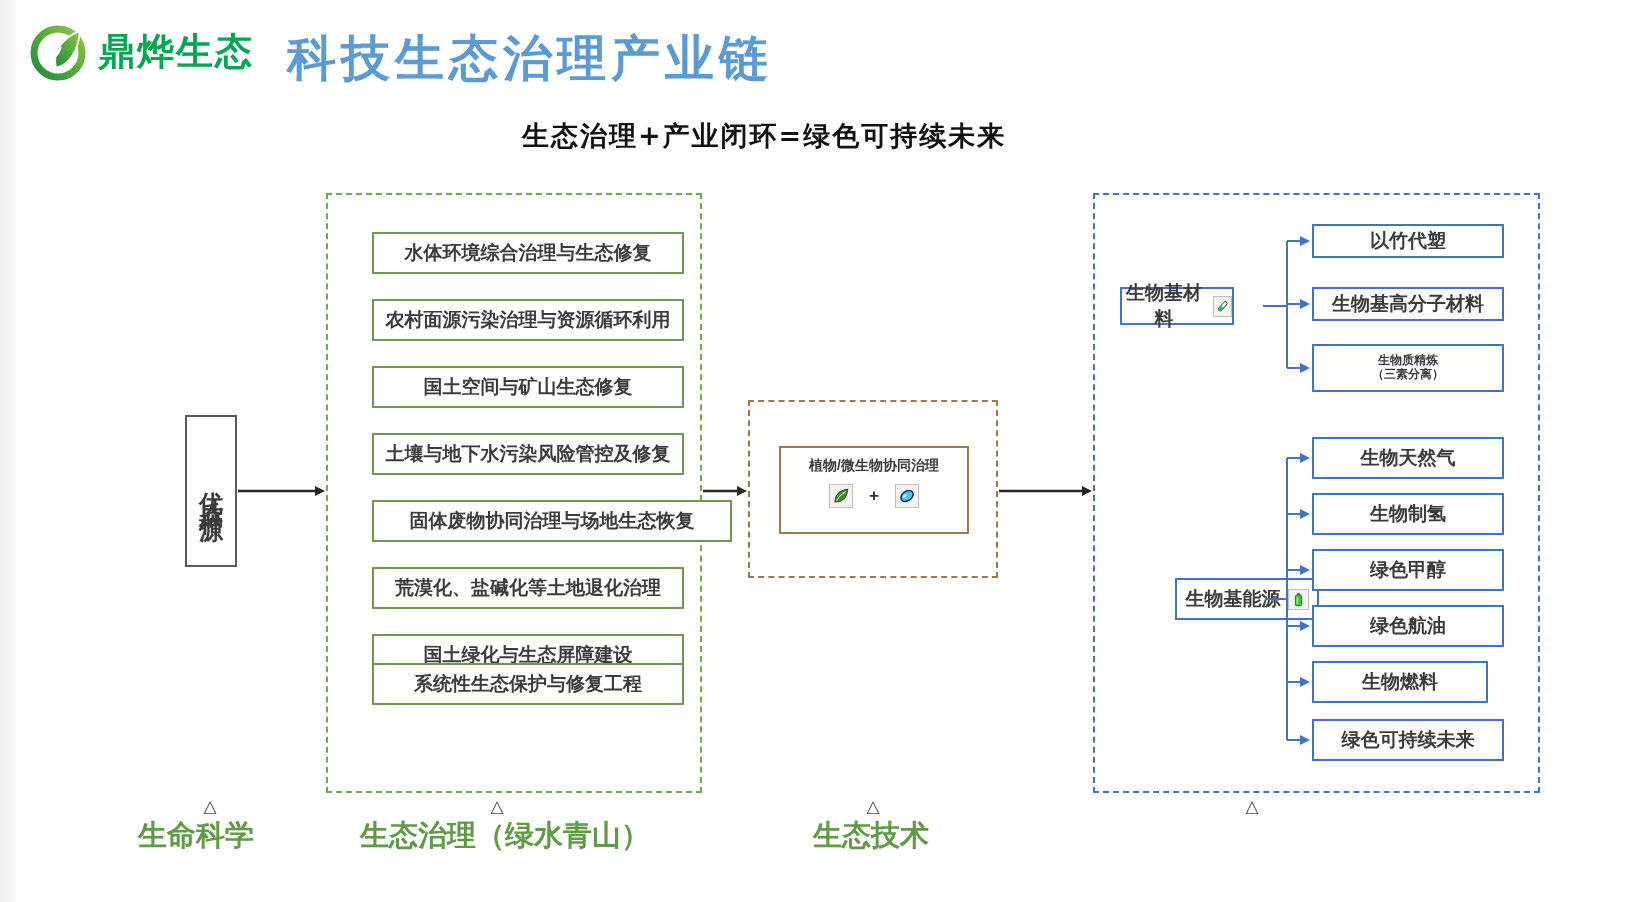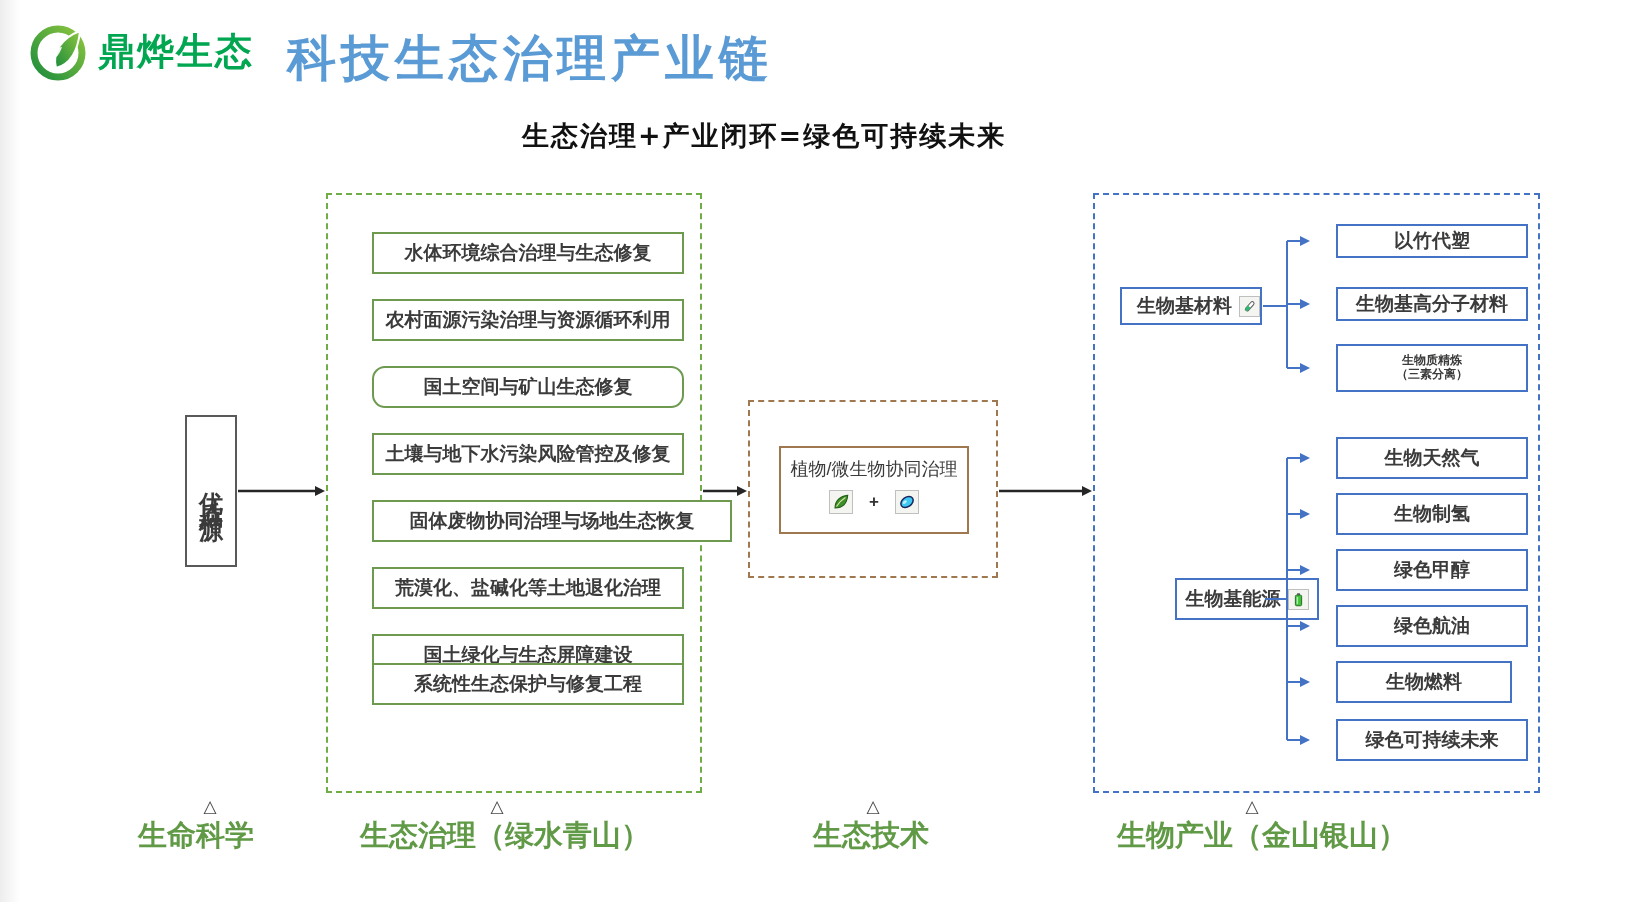--- a/index.html
+++ b/index.html
@@ -8,37 +8,37 @@
     background:linear-gradient(to right,#ededed 0px,#ffffff 20px);
     font-family:"Liberation Sans",sans-serif;
   }
   .abs{position:absolute;}
   .node{
     position:absolute;background:#fff;border:2px solid #6E9A50;
     display:flex;align-items:center;justify-content:center;
     font-weight:bold;color:#3b3b3b;box-sizing:border-box;text-align:center;
   }
   .g-item{border-color:#6E9A50;font-size:19px;text-align:center;}
-  .b-child{border-color:#4472C4;font-size:19px;margin-left:24px;}
+  .b-child{border-color:#4472C4;font-size:19px;}
   .b-parent{border-color:#4472C4;font-size:19px;gap:7px;}
   .pre{white-space:pre-line;line-height:1.15;font-size:12px;}
   .container-dashed{position:absolute;border:2px dashed;box-sizing:border-box;background:transparent;}
   .icon-frame{
     display:inline-flex;align-items:center;justify-content:center;
     width:24px;height:24px;background:#f4f4f1;border:1px solid #bfbfbf;box-sizing:border-box;
   }
   .icon-frame.sm{width:21px;height:21px;}
   .seed{writing-mode:vertical-rl;text-orientation:upright;letter-spacing:9px;font-size:24px;font-weight:bold;color:#3b3b3b;}
   .f-label{position:absolute;transform:translateX(-50%);text-align:center;color:#619A46;font-weight:bold;font-size:29px;line-height:1.1;white-space:nowrap;}
   .f-tri{color:#4a4a4a;font-size:17px;font-weight:normal;margin-bottom:3px;}
   .title{font-size:49px;font-weight:900;color:#5B9BD5;letter-spacing:5px;white-space:nowrap;}
   .subtitle{font-family:"DejaVu Serif",serif;font-size:27px;font-weight:bold;color:#111;letter-spacing:2px;white-space:nowrap;}
   .brand-name{font-size:37px;font-weight:900;color:#00A650;letter-spacing:2px;white-space:nowrap;}
   .tech-box{flex-direction:column;justify-content:flex-start;padding-top:9px;border-color:#A07850;}
-  .tech-title{font-size:18px;font-weight:normal;color:#3b3b3b;}
+  .tech-title{font-size:14px;font-weight:bold;color:#3b3b3b;}
   .tech-icons{display:flex;align-items:center;gap:16px;margin-top:9px;}
   .plus{font-size:17px;font-weight:bold;color:#333;}
   svg.overlay{position:absolute;left:0;top:0;pointer-events:none;}
 </style>
 </head>
 <body>
 
 <div class="stage">
 
   <div class="abs" style="left:28px;top:22px;display:flex;align-items:center;gap:10px;">
@@ -60,21 +60,21 @@
   <div class="abs subtitle" style="left:522px;top:118px;">生态治理+产业闭环=绿色可持续未来</div>
 
   <div class="node" style="left:185px;top:415px;width:52px;height:152px;border-color:#595959;">
     <div class="seed">优质种源</div>
   </div>
 
   <div class="container-dashed" style="left:326px;top:193px;width:376px;height:600px;border-color:#70AD47;"></div>
 
   <div class="node g-item" style="left:372px;top:232px;width:312px;height:42px;">水体环境综合治理与生态修复</div>
   <div class="node g-item" style="left:372px;top:299px;width:312px;height:42px;">农村面源污染治理与资源循环利用</div>
-  <div class="node g-item" style="left:372px;top:366px;width:312px;height:42px;border-radius:13px;">国土空间与矿山生态修复</div>
+  <div class="node g-item" style="left:372px;top:366px;width:312px;height:42px;">国土空间与矿山生态修复</div>
   <div class="node g-item" style="left:372px;top:433px;width:312px;height:42px;">土壤与地下水污染风险管控及修复</div>
   <div class="node g-item" style="left:372px;top:500px;width:360px;height:42px;">固体废物协同治理与场地生态恢复</div>
   <div class="node g-item" style="left:372px;top:567px;width:312px;height:42px;">荒漠化、盐碱化等土地退化治理</div>
   <div class="node g-item" style="left:372px;top:634px;width:312px;height:42px;">国土绿化与生态屏障建设</div>
   <div class="node g-item" style="left:372px;top:663px;width:312px;height:42px;">系统性生态保护与修复工程</div>
 
   <div class="container-dashed" style="left:748px;top:400px;width:250px;height:178px;border-color:#A07850;"></div>
 
   <div class="node tech-box" style="left:779px;top:446px;width:190px;height:88px;">
     <div class="tech-title">植物/微生物协同治理</div>
@@ -92,21 +92,21 @@
             <ellipse cx="12" cy="12" rx="9" ry="6.3" fill="#3FC9F2" stroke="#17265E" stroke-width="2"></ellipse>
             <ellipse cx="9.5" cy="10.5" rx="3" ry="1.8" fill="#CFF3FC" opacity="0.9"></ellipse>
           </g>
         </svg>
       </span>
     </div>
   </div>
 
   <div class="container-dashed" style="left:1093px;top:193px;width:447px;height:600px;border-color:#4472C4;"></div>
 
-  <div class="node b-parent" style="left:1120px;top:287px;width:142px;height:38px;justify-content:flex-end;">
+  <div class="node b-parent" style="left:1120px;top:287px;width:114px;height:38px;justify-content:flex-end;">
     <span>生物基材料</span>
     <span class="icon-frame sm">
       <svg width="15" height="15" viewBox="0 0 24 24">
         <g transform="rotate(42 12 12)">
           <rect x="9.2" y="2.5" width="5.6" height="18" rx="2.8" fill="#ffffff" stroke="#5a5a5a" stroke-width="1.6"></rect>
           <path d="M9.2 12.5 h5.6 v5.2 a2.8 2.8 0 0 1 -5.6 0 Z" fill="#2EB872"></path>
         </g>
       </svg>
     </span>
   </div>
@@ -170,16 +170,15 @@
   <div class="f-label" style="left:505px;top:798px;">
     <div class="f-tri" style="transform:translateX(-8px);">△</div>
     <div>生态治理（绿水青山）</div>
   </div>
   <div class="f-label" style="left:871px;top:798px;">
     <div class="f-tri" style="transform:translateX(2px);">△</div>
     <div>生态技术</div>
   </div>
   <div class="f-label" style="left:1262px;top:798px;">
     <div class="f-tri" style="transform:translateX(-10px);">△</div>
-    <div>生物产业（金山银山）</div>
   </div>
 
 </div>
 
 </body></html>

